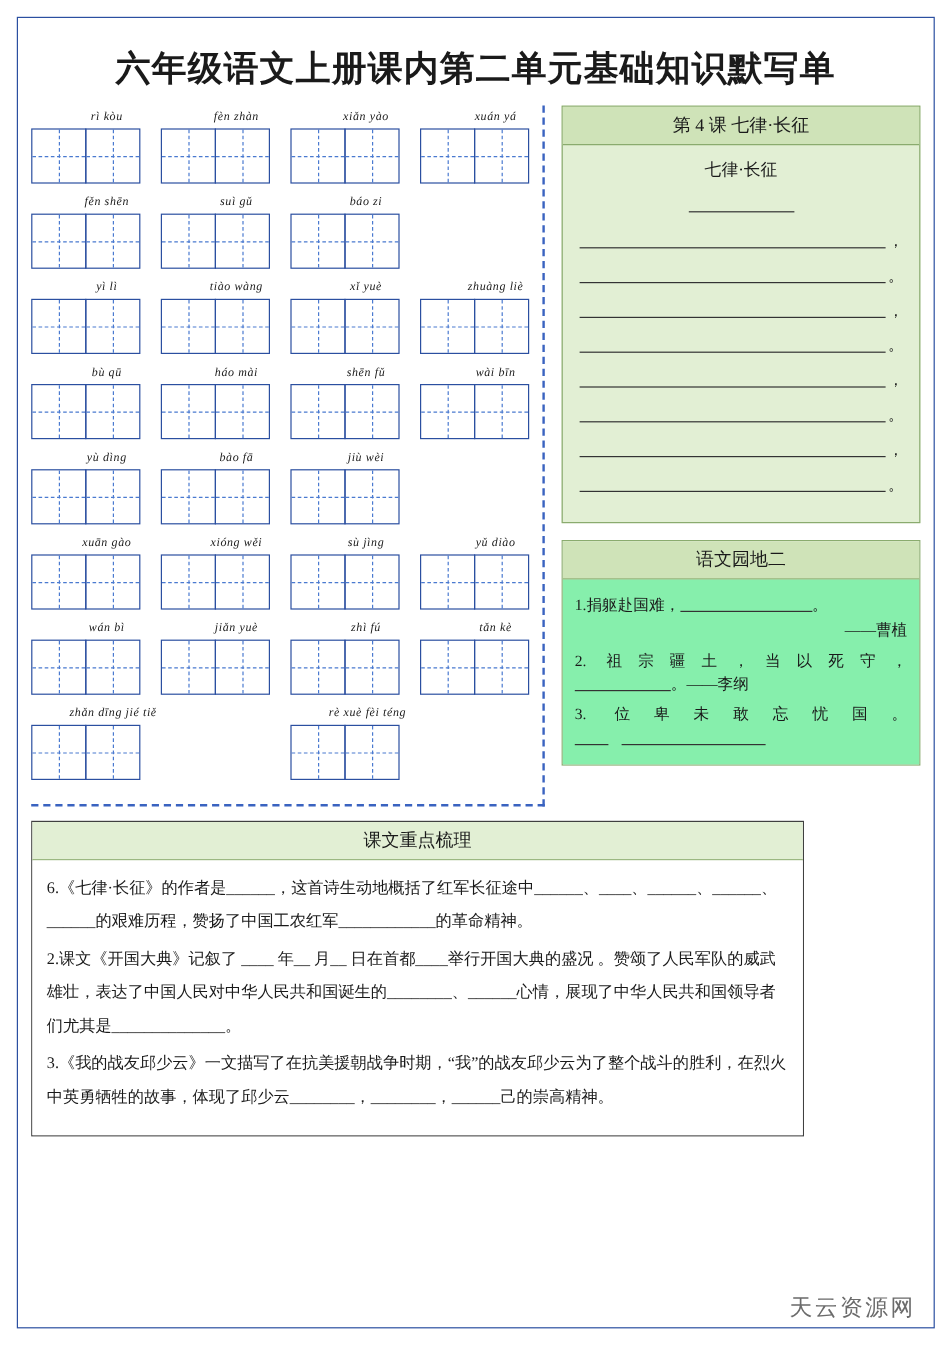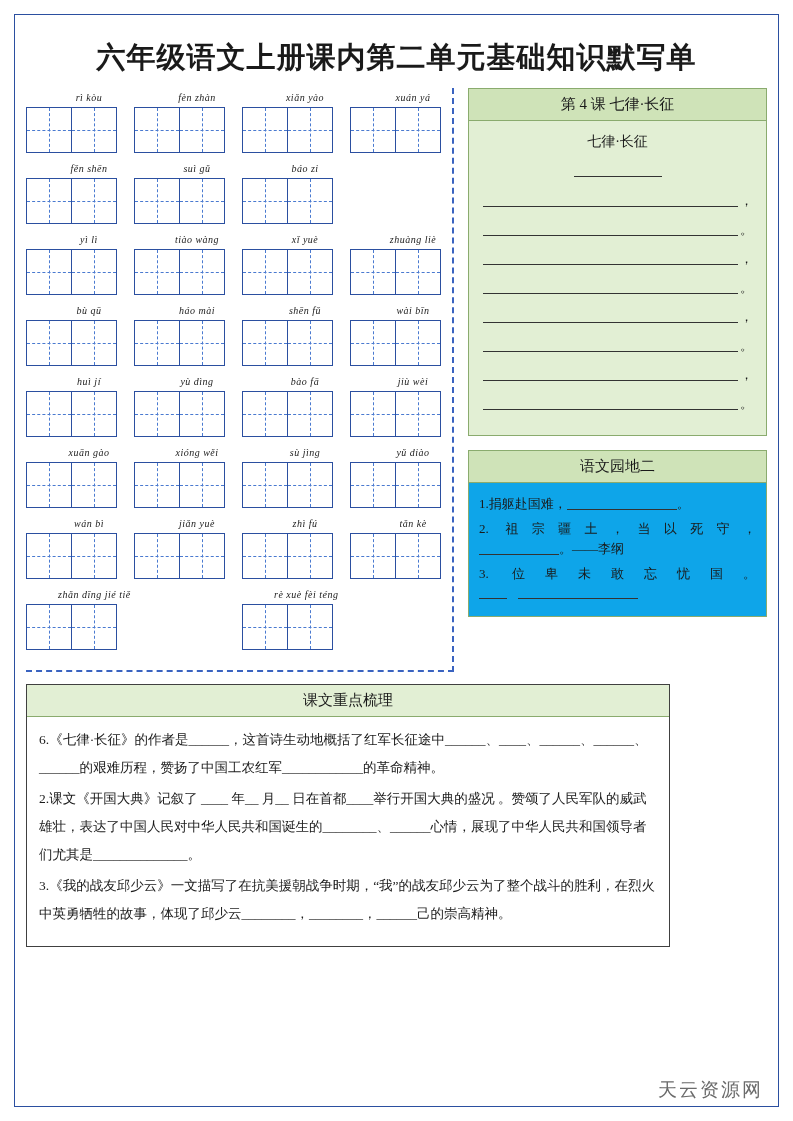--- a/index.html
+++ b/index.html
@@ -128,21 +128,21 @@
     height:15px;
   }
   .poem-line .pn{
     width:12px;
     text-align:left;
     padding-left:2px;
     font-size:13px;
     line-height:12px;
   }
   .yuandi .panel-body{
-    background:#0ea5e9;
+    background:#86efac;
     padding:8px 10px 10px 10px;
     font-size:13px;
     line-height:1.95;
   }
   .u{
     display:inline-block;
     border-bottom:1px solid #333;
     height:13px;
     vertical-align:-2px;
   }
@@ -303,27 +303,20 @@
           <div class="pinyin">wài bīn</div>
           <div class="boxes">
               <div class="tbox"></div>
               <div class="tbox"></div>
             </div>
         </div>
       </div>
 
       <div class="tian-row">
         <div class="tian-cell">
-          <div class="pinyin">huì jí</div>
-          <div class="boxes">
-              <div class="tbox"></div>
-              <div class="tbox"></div>
-            </div>
-        </div>
-        <div class="tian-cell">
           <div class="pinyin">yù dìng</div>
           <div class="boxes">
               <div class="tbox"></div>
               <div class="tbox"></div>
             </div>
         </div>
         <div class="tian-cell">
           <div class="pinyin">bào fā</div>
           <div class="boxes">
               <div class="tbox"></div>
@@ -461,20 +454,21 @@
           </div>
         </div>
       </div>
 
       <div class="panel yuandi" style="background:#fff;">
         <div class="panel-head">语文园地二</div>
         <div class="panel-body">
           <div>
             <span>1.捐躯赴国难，</span><span class="u" style="width:110px;"></span><span>。</span>
           </div>
+          <div class="right-name">——曹植</div>
           <div style="text-align:justify;text-align-last:justify;">
             <span>2. 祖宗疆土，当以死守，</span>
           </div>
           <div style="margin-top:-6px;">
             <span class="u" style="width:80px;"></span><span>。——李纲</span>
           </div>
           <div style="text-align:justify;text-align-last:justify;">
             <span>3. 位卑未敢忘忧国。</span>
           </div>
           <div style="margin-top:-6px;">

